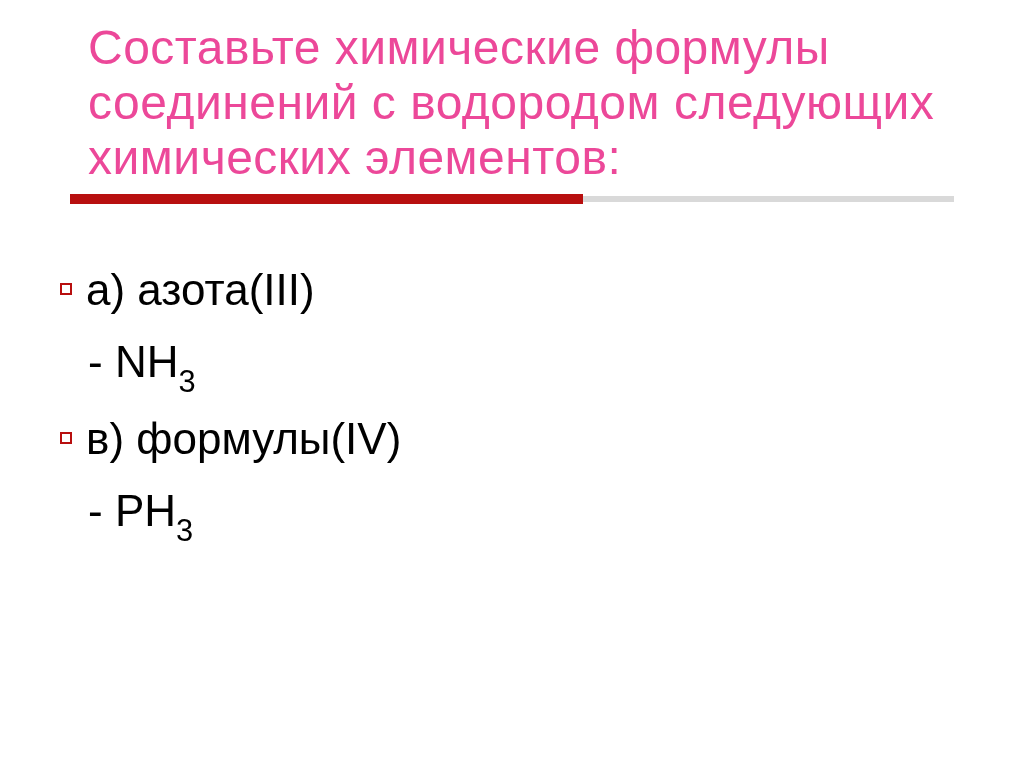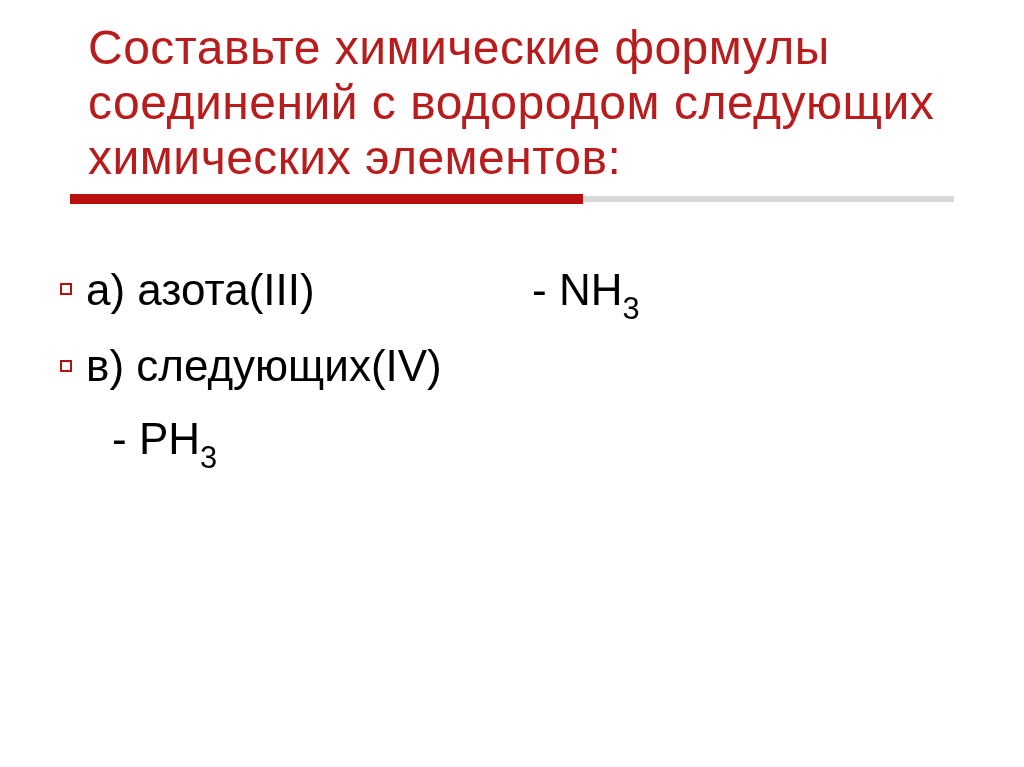--- a/index.html
+++ b/index.html
@@ -17,21 +17,21 @@
     }
     .slide {
       width: 100%;
       height: 100%;
       padding: 20px 70px 30px 70px;
       position: relative;
     }
     .title {
       font-size: 48px;
       line-height: 1.15;
-      color: #b91c1c;
+      color: #ec4899;
       margin-left: 18px;
       letter-spacing: 0.5px;
     }
     .divider {
       margin-top: 8px;
       margin-bottom: 48px;
       height: 12px;
       position: relative;
     }
     .divider-red {
@@ -51,28 +51,28 @@
       top: 2px;
     }
     .content {
       padding-left: 18px;
     }
     .row {
       display: flex;
       align-items: baseline;
       font-size: 44px;
       line-height: 1.65;
+      flex-direction: column;
     }
     .left {
       width: 420px;
       flex-shrink: 0;
     }
     .right {
       flex: 1;
-      margin-left: 24px;
     }
     .sub {
       font-size: 0.7em;
       vertical-align: sub;
       position: relative;
       top: 0.15em;
     }
     .bullet-sq {
       display: inline-block;
       width: 12px;
@@ -106,21 +106,21 @@
       <div class="right">
         <span>- NH</span><span class="sub">3</span>
       </div>
     </div>
 
     <div class="row">
     </div>
 
     <div class="row">
       <div class="left">
-        <span class="bullet-sq"></span><span>в) следующих(IV)</span>
+        <span class="bullet-sq"></span><span>в) формулы(IV)</span>
       </div>
     </div>
 
     <div class="row">
       <div class="right">
         <span>- PH</span><span class="sub">3</span>
       </div>
     </div>
 
   </div>

